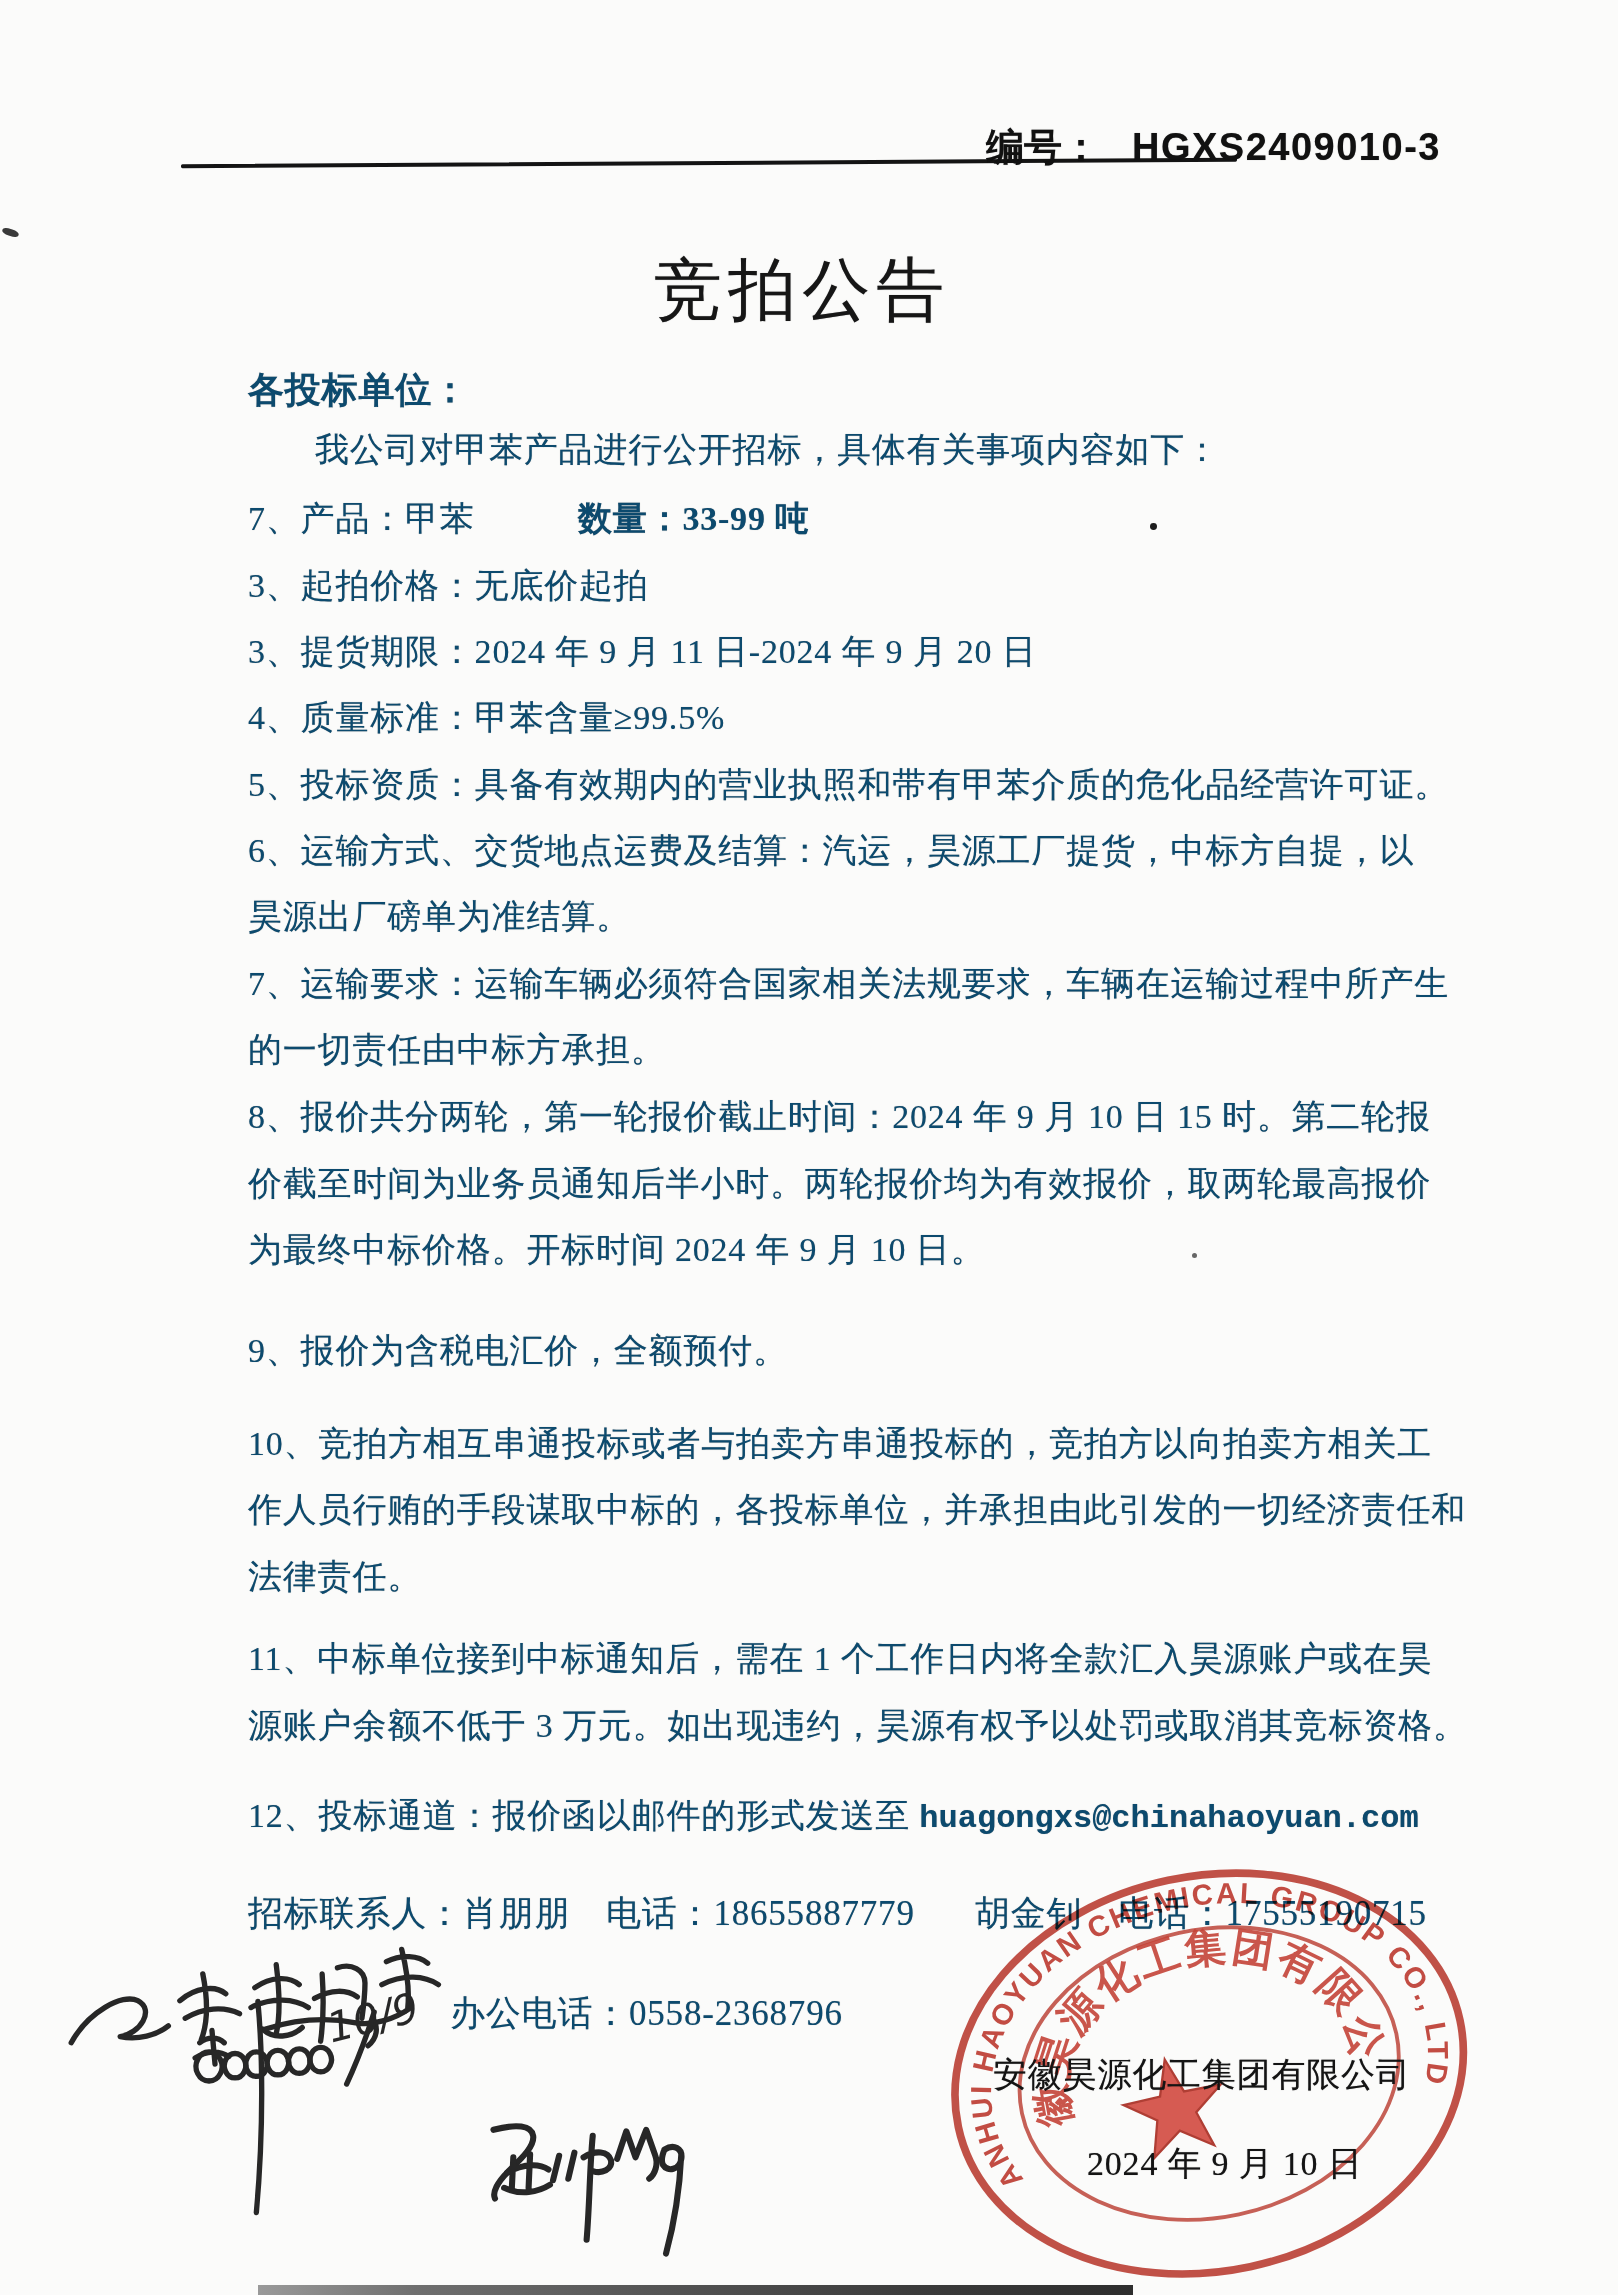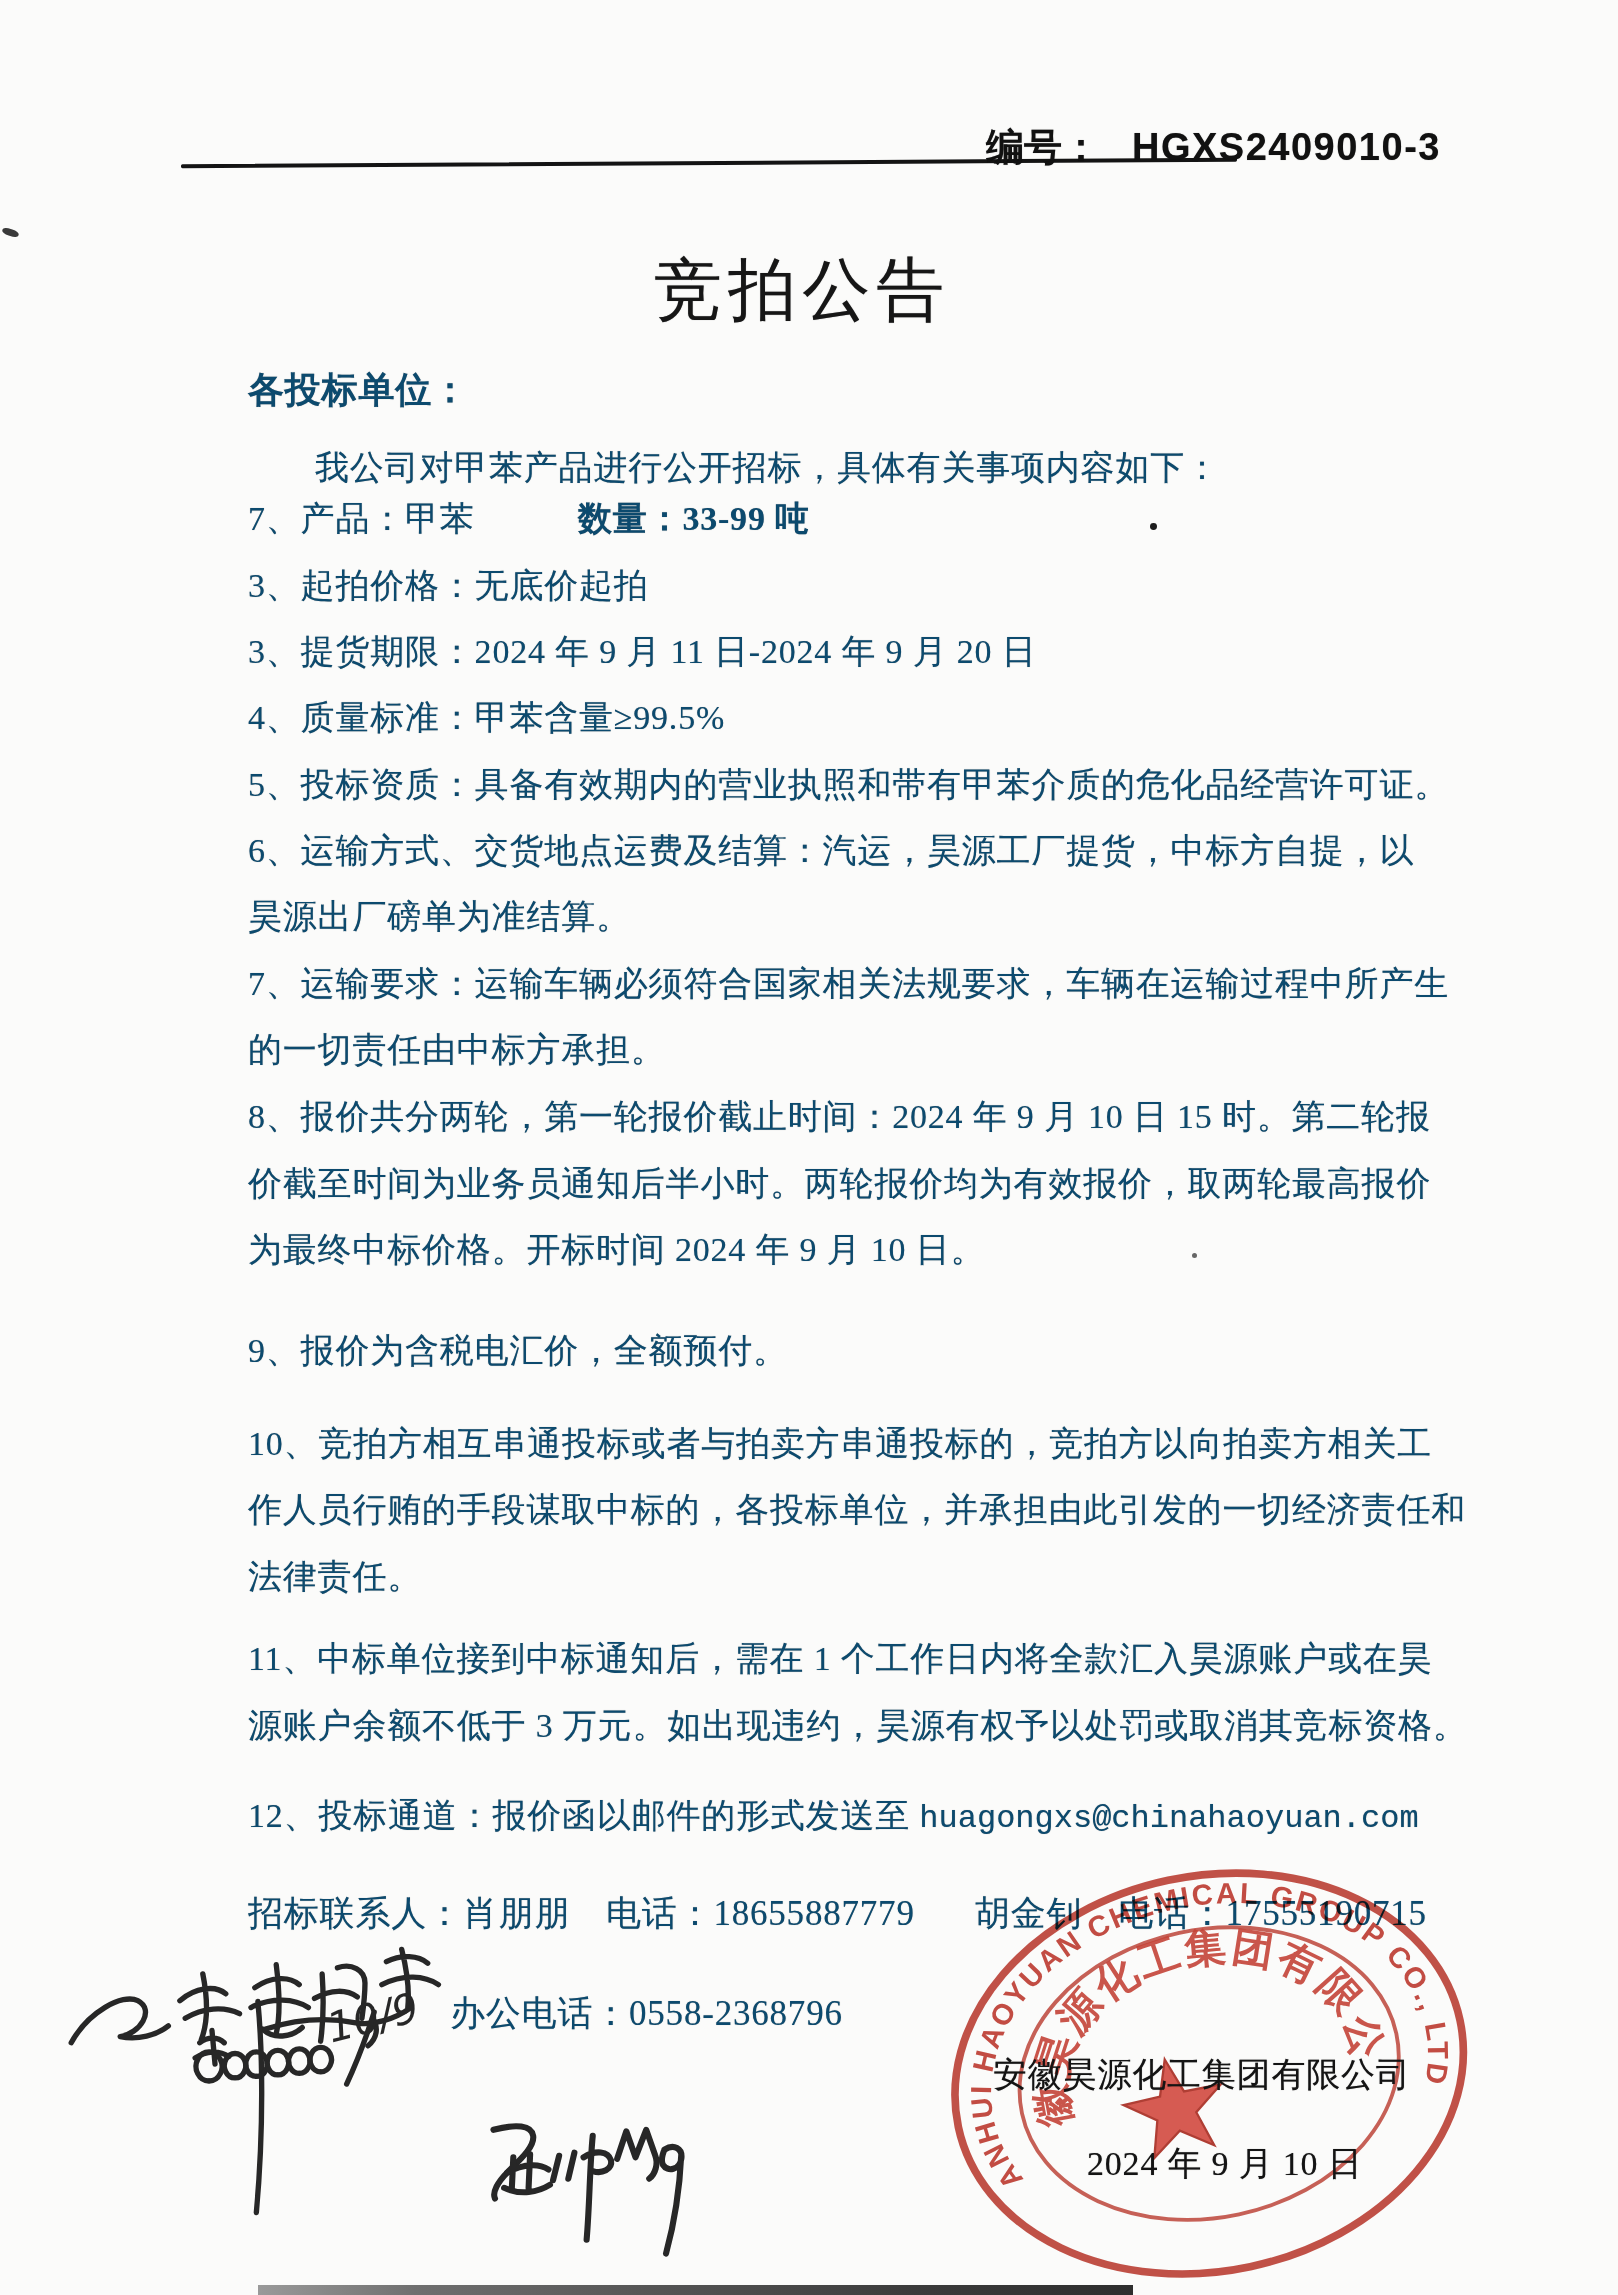--- a/index.html
+++ b/index.html
@@ -27,21 +27,21 @@
     transform:rotate(-0.35deg);border-radius:1.5px;
   }
   .title{
     top:245px;left:654px;font-size:68px;font-weight:normal;letter-spacing:6.1px;
     color:#161616;text-shadow:0 0 0.8px rgba(0,0,0,.5);
   }
   .salutation{font-weight:bold;font-size:36px;}
   .bold-seg{font-weight:bold;}
   .contact{font-size:35px;}
   .email{
-    font-family:"Liberation Mono", monospace;font-weight:normal;
+    font-family:"Liberation Mono", monospace;font-weight:bold;
     font-size:32px;letter-spacing:0px;margin-top:46px;
   }
   .overlay-black{
     color:#141414;z-index:30;text-shadow:0 0 0.8px rgba(0,0,0,.55);
   }
   .company-overlay{top:2053px;left:993px;font-size:34px;letter-spacing:0.8px;}
   .date-overlay{top:2142px;left:1087px;font-size:34px;letter-spacing:0.8px;}
   .stamp-svg{top:1850px;left:922px;z-index:20;mix-blend-mode:multiply;opacity:.92;}
   .hand-svg{z-index:40;}
   .bottom-bar{
@@ -61,21 +61,21 @@
 
 <div>
 
   <div class="abs rule"></div>
   <div class="abs docno">
     <span>编号：</span><span class="num">HGXS2409010-3</span>
   </div>
   <div class="abs title">竞拍公告</div>
 
   <div class="line salutation" style="top:367px;left:248px">各投标单位：</div>
-  <div class="line" style="top:446px;left:315px">我公司对甲苯产品进行公开招标，具体有关事项内容如下：</div>
+  <div class="line" style="top:428px;left:315px">我公司对甲苯产品进行公开招标，具体有关事项内容如下：</div>
 
   <div class="line" style="top:497px;left:248px">7、产品：甲苯</div>
   <div class="line bold-seg" style="top:497px;left:578px">数量：33-99 吨</div>
   <div class="line" style="top:564px;left:248px">3、起拍价格：无底价起拍</div>
   <div class="line" style="top:630px;left:248px">3、提货期限：2024 年 9 月 11 日-2024 年 9 月 20 日</div>
   <div class="line" style="top:696px;left:248px">4、质量标准：甲苯含量≥99.5%</div>
   <div class="line" style="top:763px;left:248px">5、投标资质：具备有效期内的营业执照和带有甲苯介质的危化品经营许可证。</div>
   <div class="line" style="top:829px;left:248px">6、运输方式、交货地点运费及结算：汽运，昊源工厂提货，中标方自提，以</div>
   <div class="line" style="top:895px;left:248px">昊源出厂磅单为准结算。</div>
   <div class="line" style="top:962px;left:248px">7、运输要求：运输车辆必须符合国家相关法规要求，车辆在运输过程中所产生</div>

